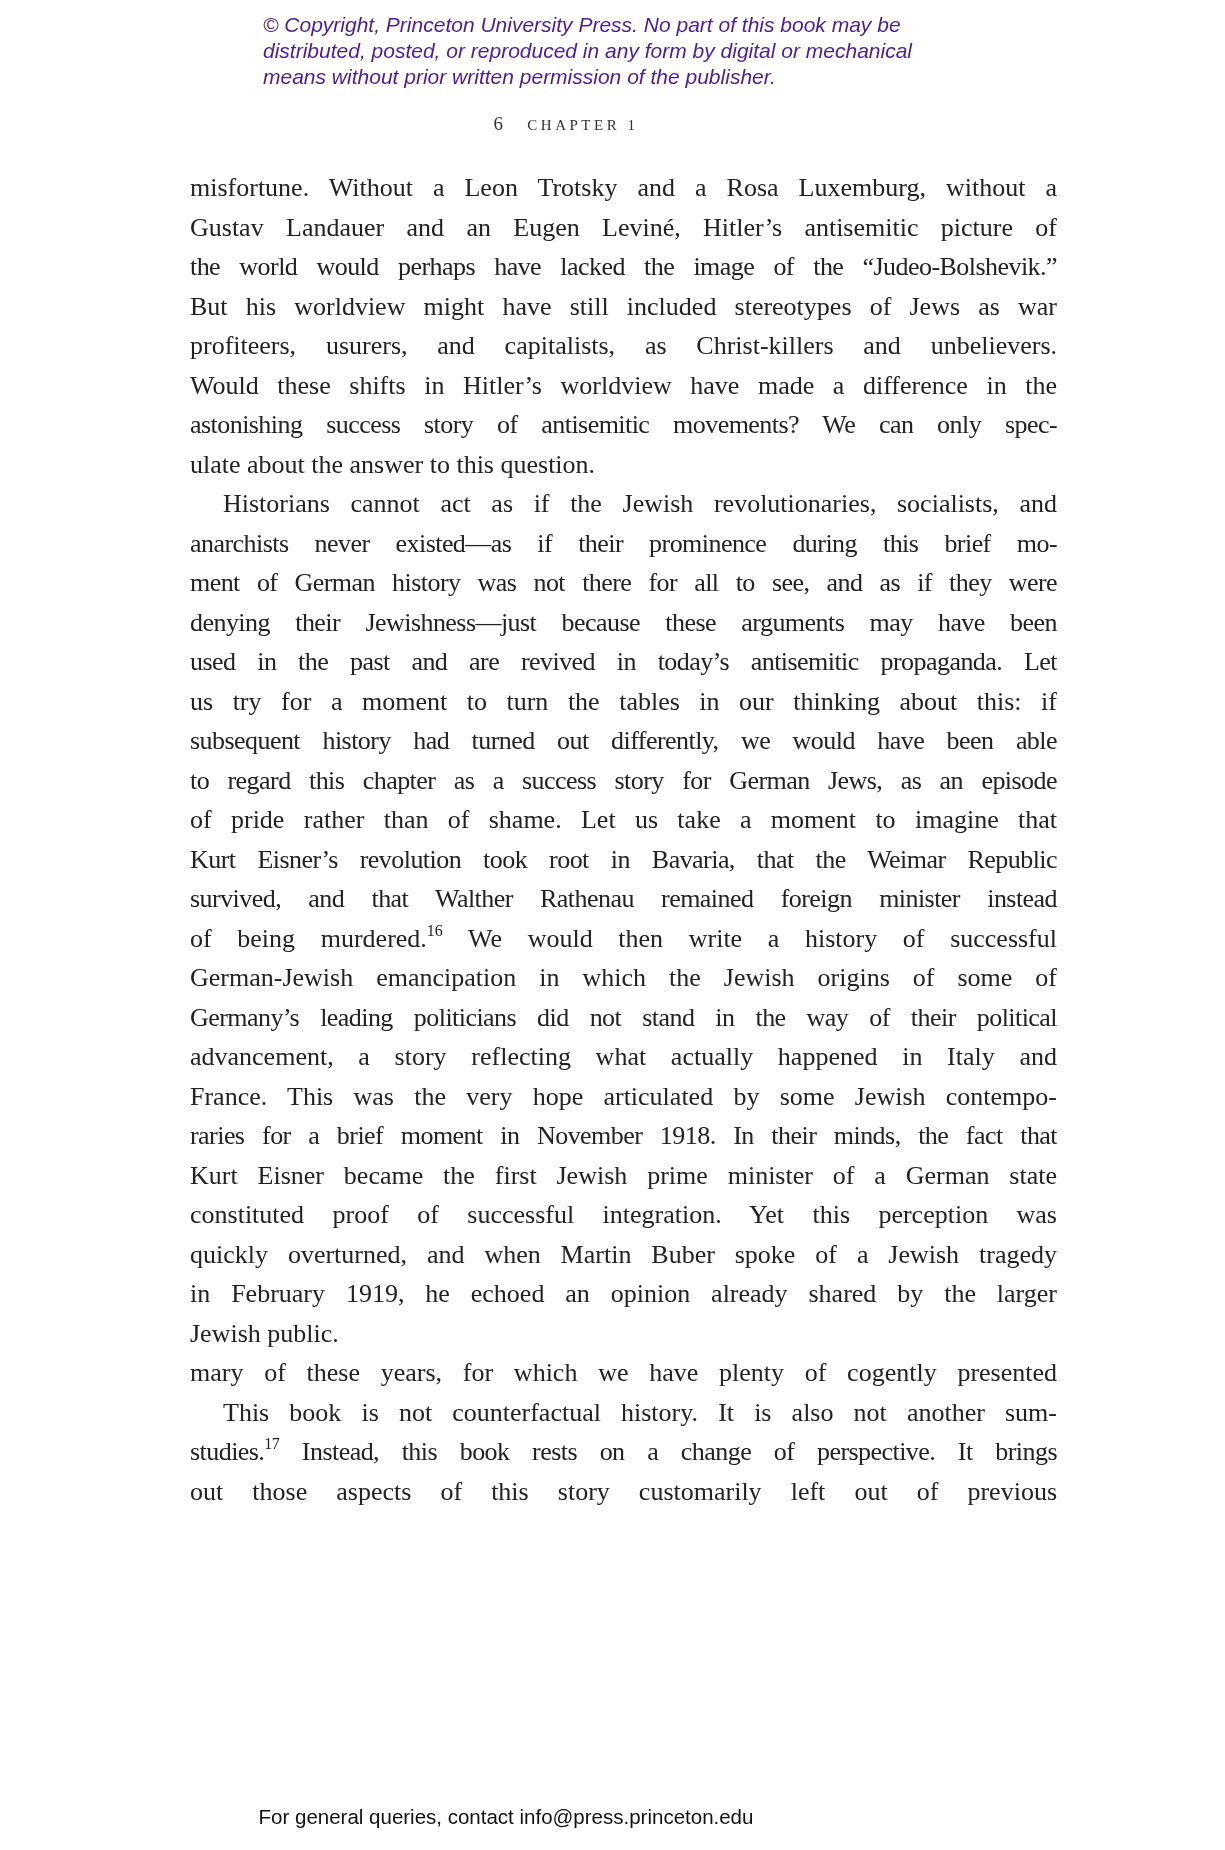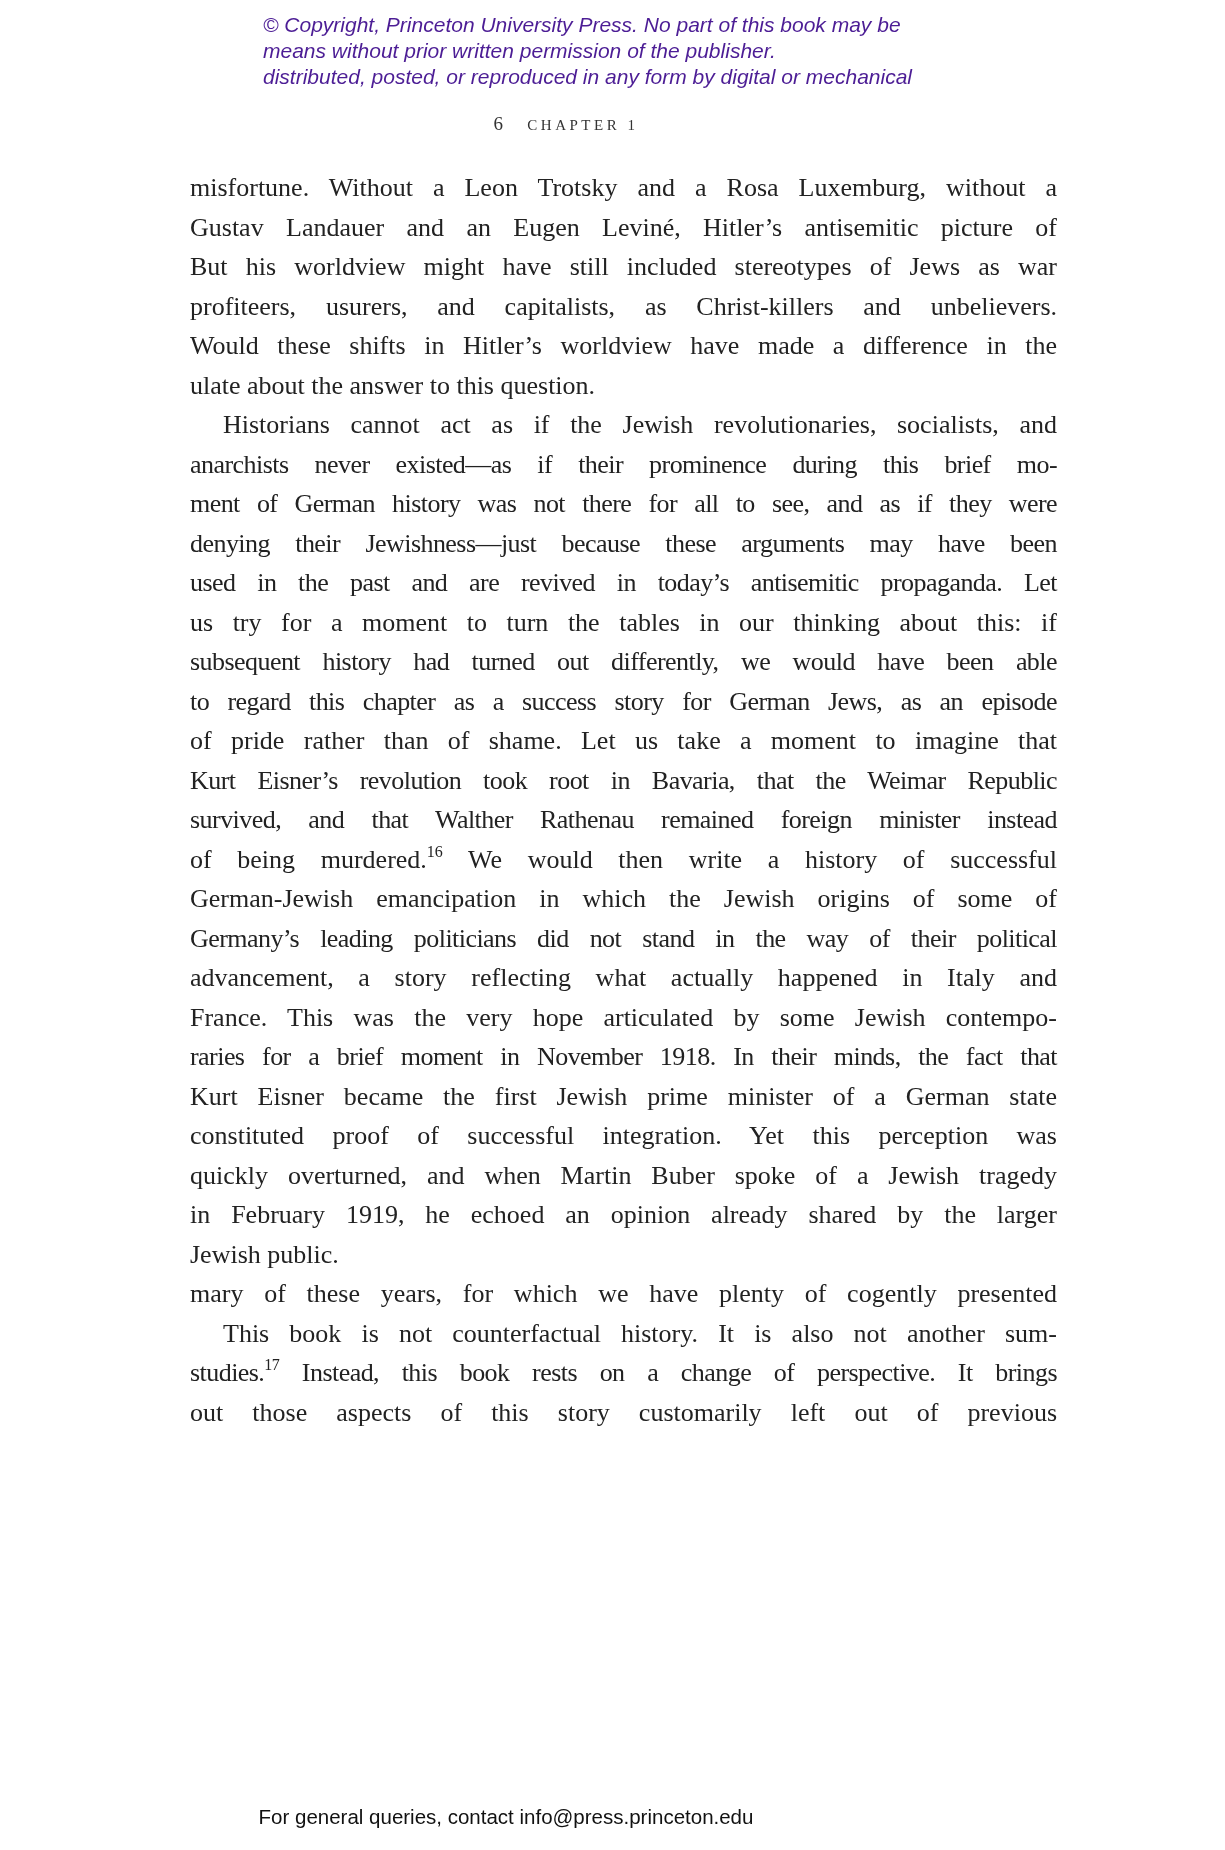--- a/index.html
+++ b/index.html
@@ -30,37 +30,39 @@
     .footer {
       position: absolute; top: 1805px; left: 0; width: 1012px; text-align: center;
       font-family: "Liberation Sans", sans-serif; font-size: 20.5px; color: #111;
     }
   </style>
 </head>
 <body>
 
 <div class="copyright">
   <div>© Copyright, Princeton University Press. No part of this book may be</div>
+  <div>distributed, posted, or reproduced in any form by digital or mechanical</div>
   <div>means without prior written permission of the publisher.</div>
-  <div>distributed, posted, or reproduced in any form by digital or mechanical</div>
 </div>
 
 <div class="running-head">
   <span class="folio">6</span>
   <span class="chap">CHAPTER 1</span>
 </div>
 
 <div class="body-text">
 
   <div>
     <span class="line">misfortune. Without a Leon Trotsky and a Rosa Luxemburg, without a</span>
     <span class="line">Gustav Landauer and an Eugen Leviné, Hitler’s antisemitic picture of</span>
+    <span class="line tight">the world would perhaps have lacked the image of the “Judeo-Bolshevik.”</span>
     <span class="line">But his worldview might have still included stereotypes of Jews as war</span>
     <span class="line">profiteers, usurers, and capitalists, as Christ-killers and unbelievers.</span>
     <span class="line">Would these shifts in Hitler’s worldview have made a difference in the</span>
+    <span class="line tight">astonishing success story of antisemitic movements? We can only spec-</span>
     <span class="line last">ulate about the answer to this question.</span>
   </div>
 
   <div>
     <span class="line indent">Historians cannot act as if the Jewish revolutionaries, socialists, and</span>
     <span class="line tight">anarchists never existed—as if their prominence during this brief mo-</span>
     <span class="line tight">ment of German history was not there for all to see, and as if they were</span>
     <span class="line tight">denying their Jewishness—just because these arguments may have been</span>
     <span class="line tight">used in the past and are revived in today’s antisemitic propaganda. Let</span>
     <span class="line">us try for a moment to turn the tables in our thinking about this: if</span>

